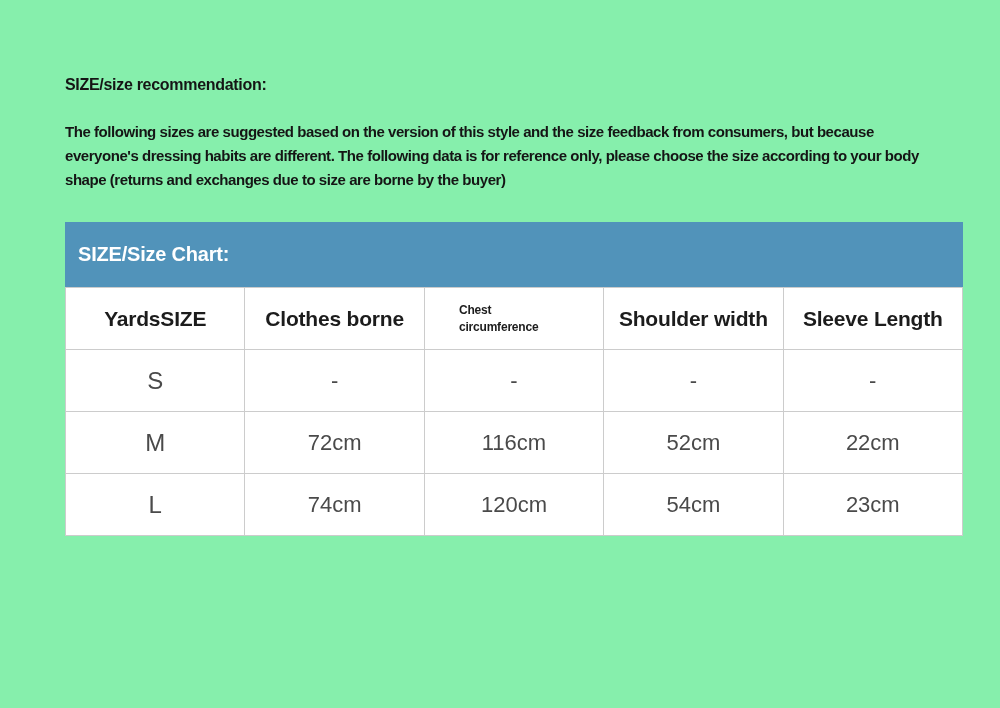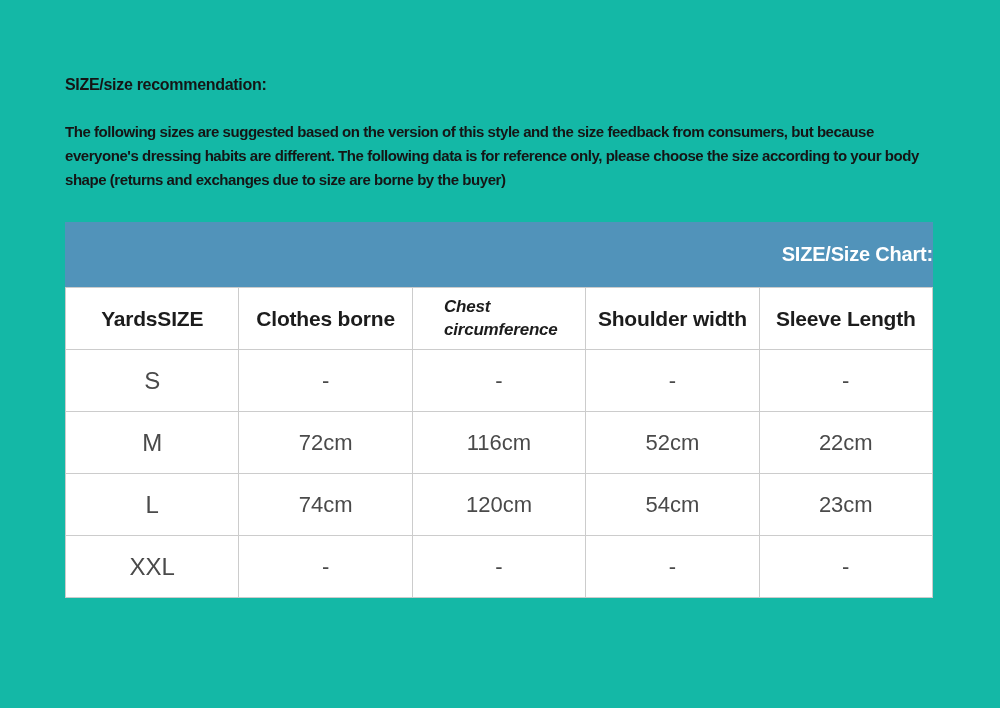--- a/index.html
+++ b/index.html
@@ -6,22 +6,22 @@
   html, body {
     width: 1000px;
     height: 708px;
     background: #ffffff;
     font-family: "Liberation Sans", "DejaVu Sans", sans-serif;
     overflow: hidden;
   }
   .page {
     width: 1000px;
     height: 708px;
-    padding: 0 67px 0 65px;
-    background: #14b8a6;
+    padding: 0 37px 0 65px;
+    background: #86efac;
   }
   .heading {
     padding-top: 76px;
     font-size: 16px;
     font-weight: bold;
     letter-spacing: -0.3px;
     color: #151515;
   }
   .intro {
     margin-top: 26px;
@@ -32,21 +32,20 @@
     color: #151515;
     max-width: 872px;
   }
   .chart-title-bar {
     margin-top: 30px;
     height: 65px;
     background: #5193ba;
     display: flex;
     align-items: center;
     padding-left: 13px;
-    justify-content: flex-end;
   }
   .chart-title-bar .bar-title {
     color: #ffffff;
     font-size: 20px;
     font-weight: bold;
     letter-spacing: -0.2px;
   }
   table.size-table {
     width: 100%;
     border-collapse: collapse;
@@ -60,21 +59,21 @@
     vertical-align: middle;
     background: #ffffff;
   }
   table.size-table th {
     height: 62px;
     font-size: 21px;
     font-weight: bold;
     letter-spacing: -0.2px;
     color: #1c1c1c;
   }
-  table.size-table th.chest-col { font-size: 17px; font-style: italic; }
+  table.size-table th.chest-col { font-size: 12px; }
   table.size-table th.chest-col .wrap-block {
     display: inline-block;
     width: 110px;
     text-align: left;
     line-height: 1.35;
   }
   table.size-table td {
     height: 62px;
     font-size: 22px;
     font-weight: normal;
@@ -124,23 +123,16 @@
         <td>52cm</td>
         <td>22cm</td>
       </tr>
       <tr>
         <td class="size-col">L</td>
         <td>74cm</td>
         <td>120cm</td>
         <td>54cm</td>
         <td>23cm</td>
       </tr>
-      <tr>
-        <td class="size-col">XXL</td>
-        <td>-</td>
-        <td>-</td>
-        <td>-</td>
-        <td>-</td>
-      </tr>
     </tbody>
   </table>
 
 </div>
 
 </body></html>

